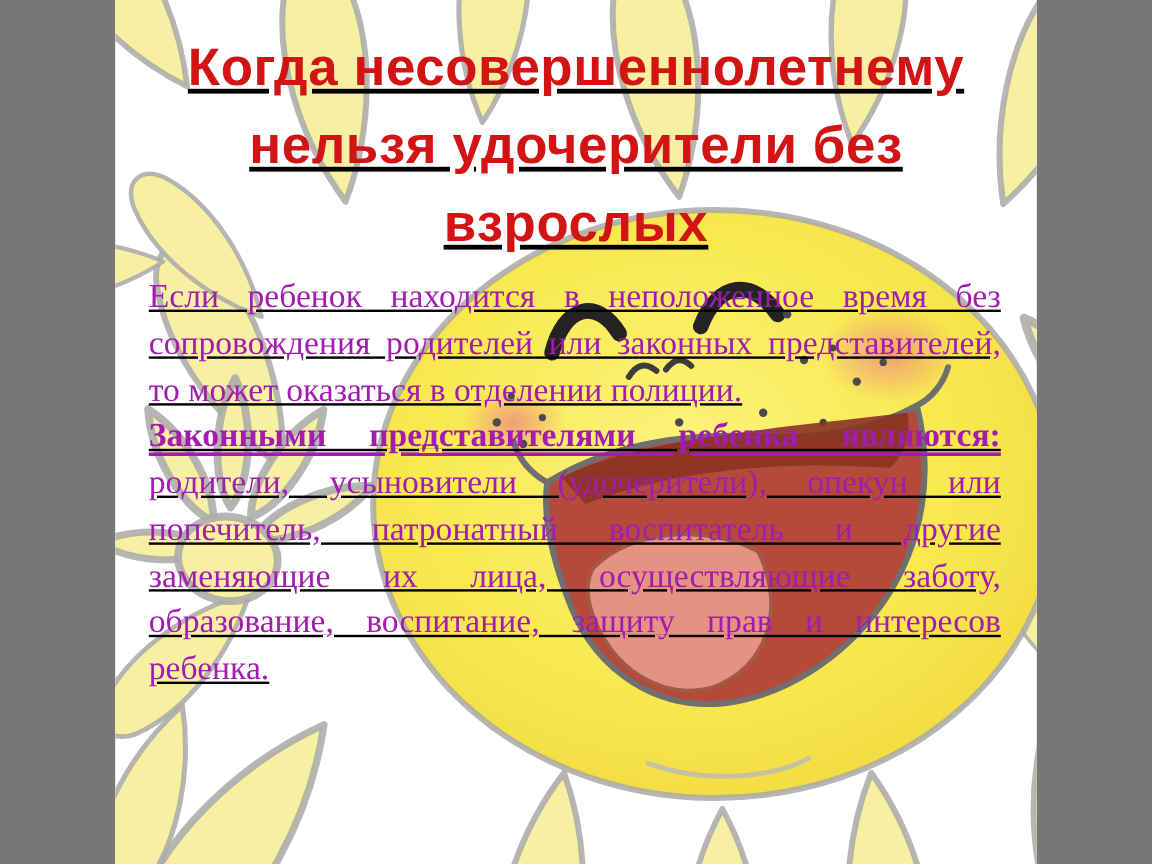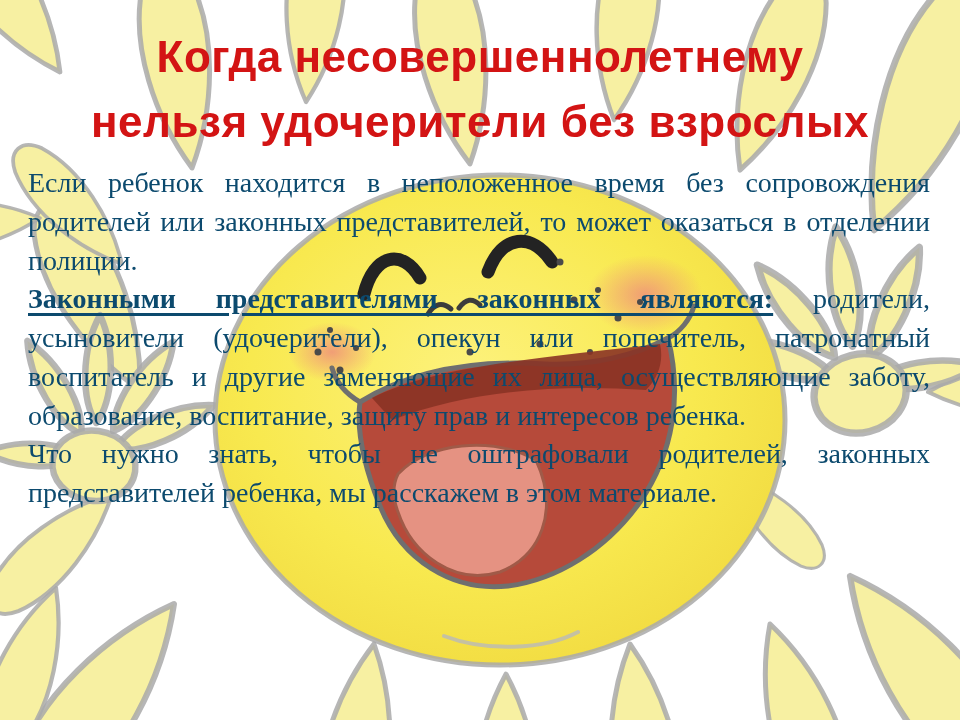--- a/index.html
+++ b/index.html
@@ -1,37 +1,38 @@
 <!DOCTYPE html>
 <html><head>
 <meta charset="utf-8">
 <style>
   html,body{margin:0;padding:0;background:#777;}
   .slide{
-    position:relative;width:960px;height:720px;margin:0 auto;
+    position:relative;width:768px;height:720px;margin:0 auto;
     background:#ffffff;overflow:hidden;
     font-family:"Liberation Serif", serif;
+    text-decoration:underline;
   }
   svg.bg{position:absolute;left:0;top:0;width:960px;height:720px;}
   .outlined{stroke:#a9a9a9;stroke-width:5;stroke-linejoin:round;stroke-opacity:.85;}
   .content{position:relative;z-index:1;}
   .title{
     margin:0;padding:24px 10px 0 10px;
     text-align:center;
     font-family:"Liberation Sans", sans-serif;
     font-weight:bold;
     font-size:44px;line-height:65px;letter-spacing:.5px;
     color:#d31414;
   }
   .tline{display:block;}
   .body{
     margin-top:10px;
     padding:0 30px 0 28px;
     font-size:28px;line-height:38.75px;
-    color:#0c4a6e;
+    color:#a21caf;
     text-align:justify;
   }
   .body p{margin:0;}
   .lead{
     font-weight:bold;
     text-decoration:underline;
     text-decoration-thickness:3px;
     text-underline-offset:5px;
   }
 </style>
@@ -138,18 +139,17 @@
     </g>
   </svg>
 
   <div class="content">
     <h1 class="title">
       <span class="tline">Когда несовершеннолетнему</span>
       <span class="tline">нельзя удочерители без взрослых</span>
     </h1>
     <div class="body">
       <p>Если ребенок находится в неположенное время без сопровождения родителей или законных представителей, то может оказаться в отделении полиции.</p>
-      <p><span class="lead">Законными представителями законных являются:</span><span> родители, усыновители (удочерители), опекун или попечитель, патронатный воспитатель и другие заменяющие их лица, осуществляющие заботу, образование, воспитание, защиту прав и интересов ребенка.</span></p>
-      <p>Что нужно знать, чтобы не оштрафовали родителей, законных представителей ребенка, мы расскажем в этом материале.</p>
+      <p><span class="lead">Законными представителями ребенка являются:</span><span> родители, усыновители (удочерители), опекун или попечитель, патронатный воспитатель и другие заменяющие их лица, осуществляющие заботу, образование, воспитание, защиту прав и интересов ребенка.</span></p>
     </div>
   </div>
 
 </div>
 
 </body></html>

